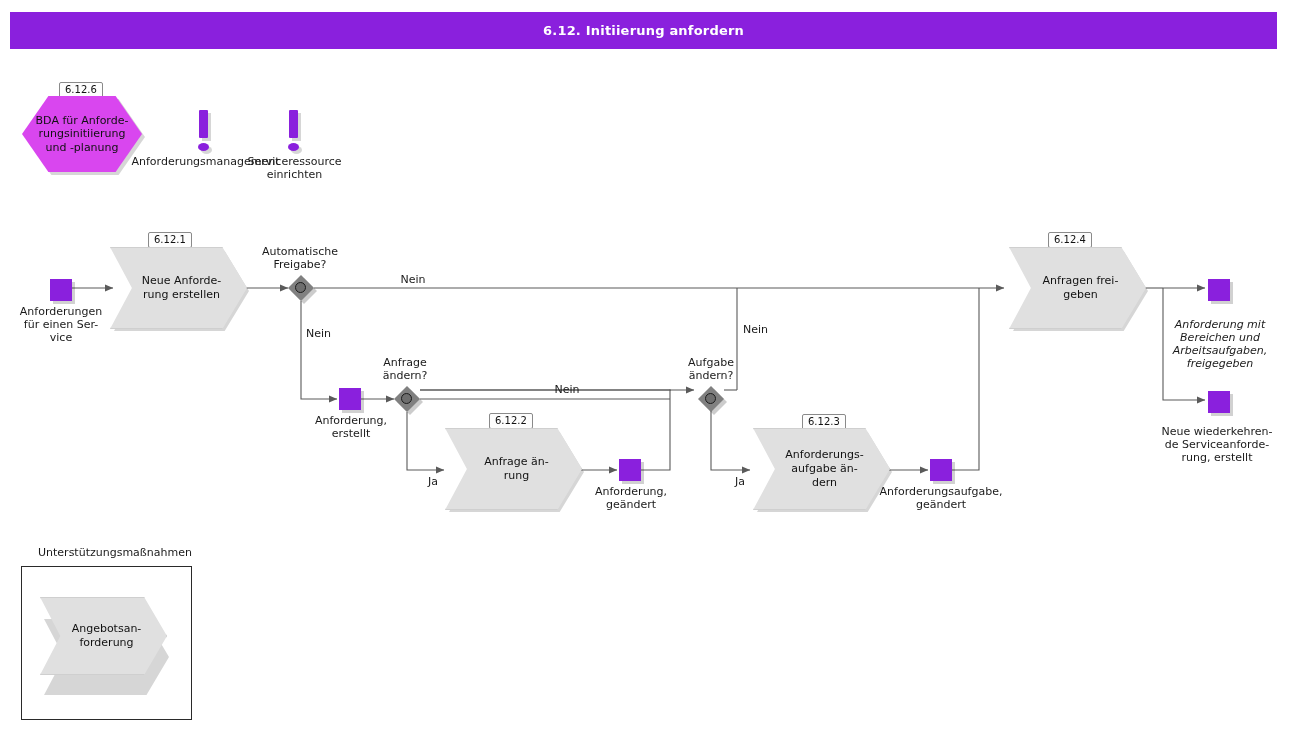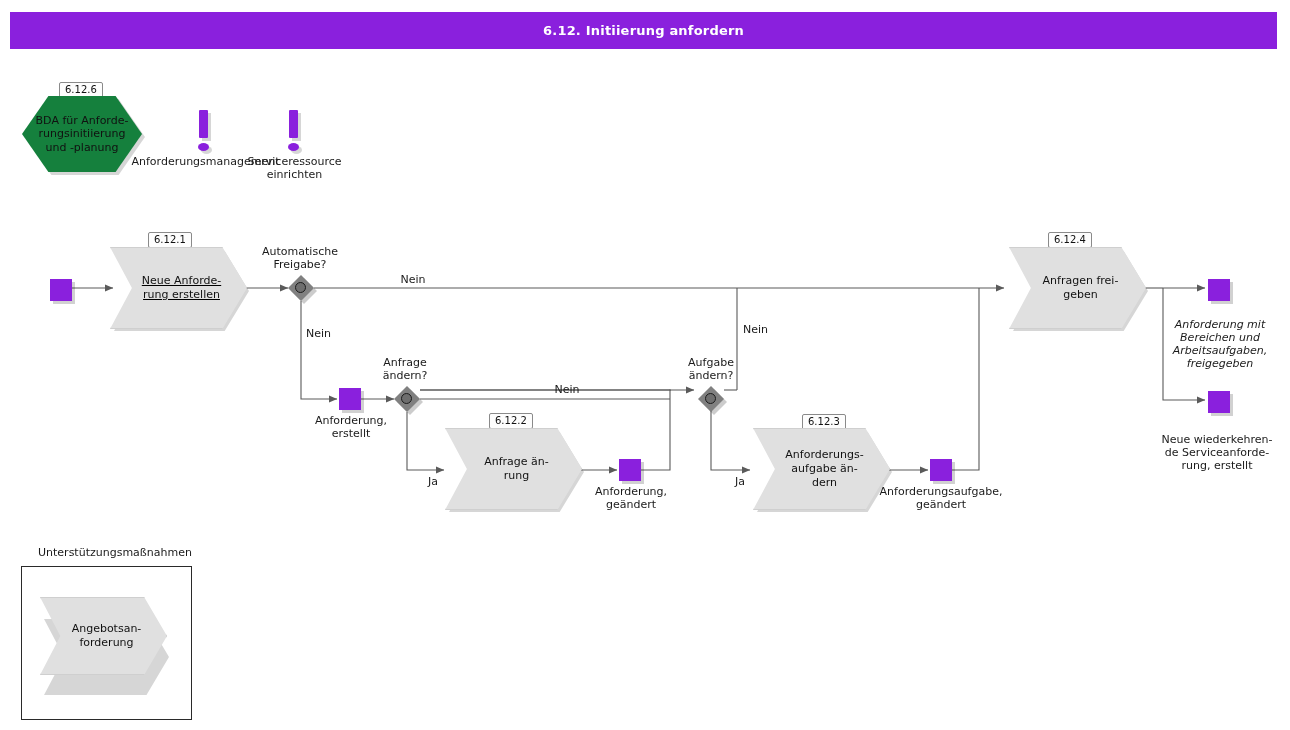--- a/index.html
+++ b/index.html
@@ -88,21 +88,21 @@
     color: #111;
     text-align: center;
     line-height: 14px;
     white-space: pre-line;
     padding-left: 10px;
     padding-right: 4px;
   }
   
   .hexa {
     position: absolute;
-    background: #15803d;
+    background: #d946ef;
     -webkit-clip-path: polygon(22% 0, 78% 0, 100% 50%, 78% 100%, 22% 100%, 0 50%);
     clip-path: polygon(22% 0, 78% 0, 100% 50%, 78% 100%, 22% 100%, 0 50%);
     display: flex;
     align-items: center;
     justify-content: center;
   }
   .hexa-shadow {
     position: absolute;
     background: rgba(0,0,0,0.16);
     -webkit-clip-path: polygon(22% 0, 78% 0, 100% 50%, 78% 100%, 22% 100%, 0 50%);
@@ -262,24 +262,27 @@
 
   <div class="excl-shadow" style="left:292px; top:113px; width:9px; height:28px;"></div>
   <div class="excl-bar" style="left:289px; top:110px;"></div>
   <div class="excl-shadow" style="left:291px; top:146px; width:11px; height:8px; border-radius:50%;"></div>
   <div class="excl-dot" style="left:288px; top:143px;"></div>
   <div class="lbl" style="left:237px; top:155px; width:115px;">Serviceressource
 einrichten</div>
 
   <div class="evt-shadow" style="left:53px; top:282px;"></div>
   <div class="evt" style="left:50px; top:279px;"></div>
+  <div class="lbl" style="left:6px; top:305px; width:110px;">Anforderungen
+für einen Ser-
+vice</div>
 
   <div class="idbox" style="left:148px; top:232px;">6.12.1</div>
   <div class="chev-shadow" style="left:114px; top:251px; width:135px; height:80px;"></div>
-  <div class="chev" style="left:110px; top:247px; width:135px; height:80px;text-decoration:underline;">
+  <div class="chev" style="left:110px; top:247px; width:135px; height:80px;">
     <span class="chev-label">Neue Anforde-
 rung erstellen</span>
   </div>
 
   <div class="lbl" style="left:245px; top:245px; width:110px;">Automatische
 Freigabe?</div>
   <div class="gw" style="left:288px; top:275px;">
     <div class="diamond-shadow"></div>
     <div class="diamond"></div>
     <div class="ring"></div>
@@ -346,21 +349,21 @@
 
   <div class="evt-shadow" style="left:1211px; top:282px;"></div>
   <div class="evt" style="left:1208px; top:279px;"></div>
   <div class="lbl" style="left:1160px; top:318px; width:120px;font-style:italic;">Anforderung mit
 Bereichen und
 Arbeitsaufgaben,
 freigegeben</div>
 
   <div class="evt-shadow" style="left:1211px; top:394px;"></div>
   <div class="evt" style="left:1208px; top:391px;"></div>
-  <div class="lbl" style="left:1152px; top:425px; width:130px;margin-top:8px;">Neue wiederkehren-
+  <div class="lbl" style="left:1152px; top:425px; width:130px;">Neue wiederkehren-
 de Serviceanforde-
 rung, erstellt</div>
 
   <div class="lbl left" style="left:38px; top:546px; width:200px;">Unterstützungsmaßnahmen</div>
   <div class="supportbox" style="left:21px; top:566px; width:169px; height:152px;"></div>
   <div class="idbox" style="left:84px; top:600px;">6.12.5</div>
   <div class="chev-shadow" style="left:44px; top:619px; width:125px; height:76px;"></div>
   <div class="chev" style="left:40px; top:597px; width:125px; height:76px;">
     <span class="chev-label">Angebotsan-
 forderung</span>

